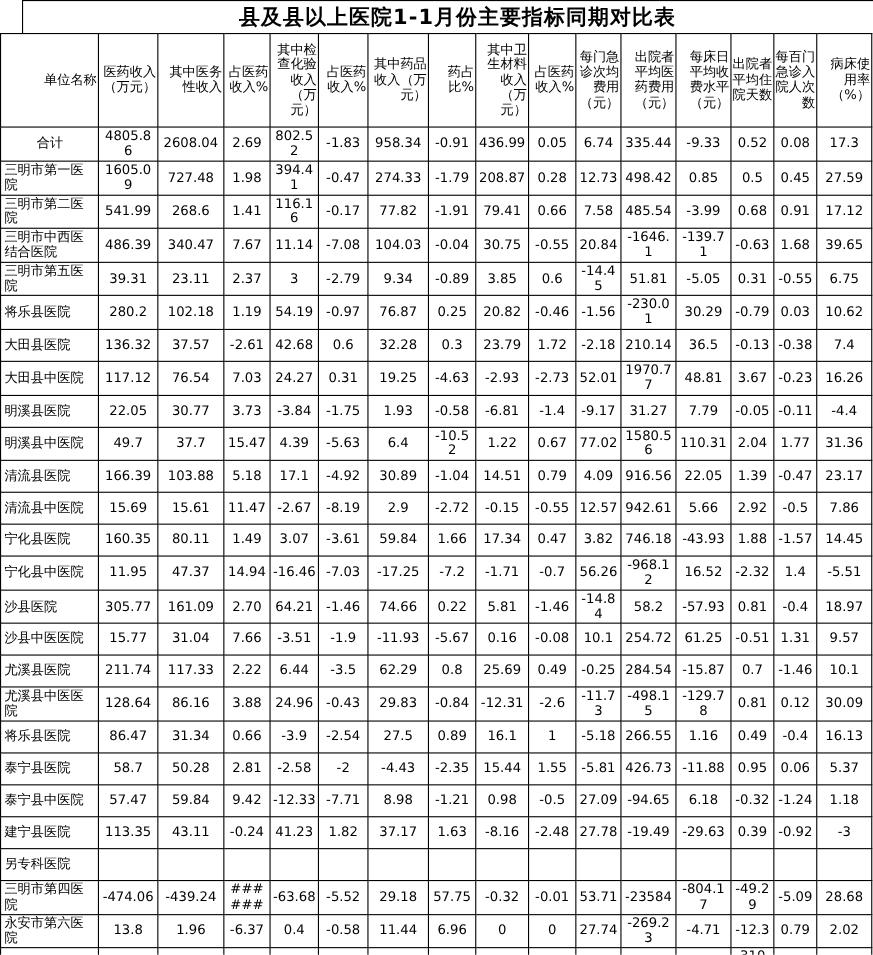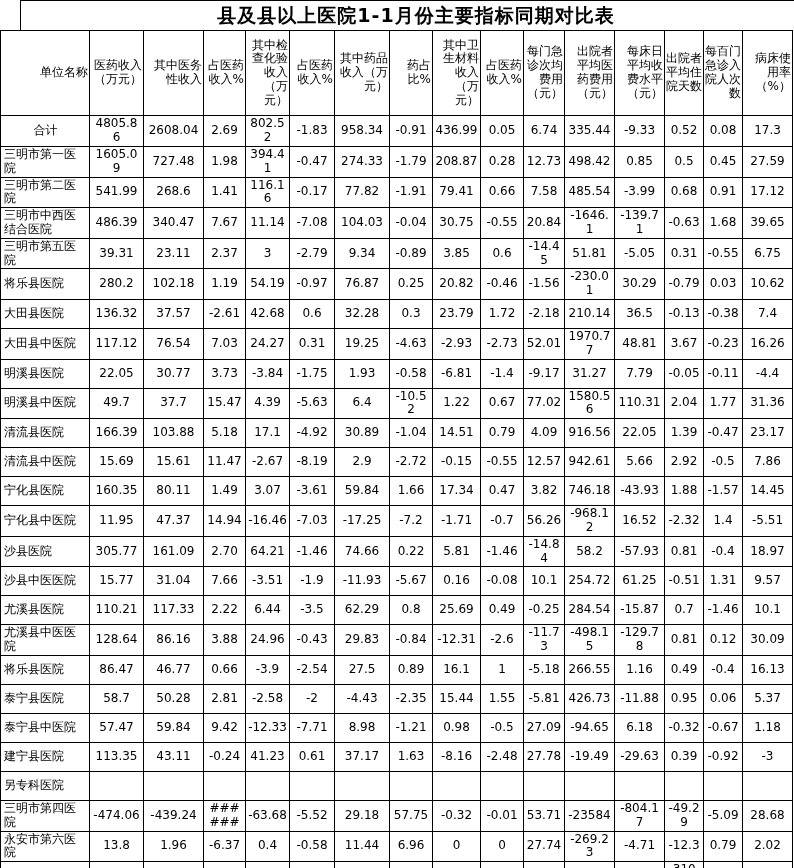--- a/index.html
+++ b/index.html
@@ -369,21 +369,21 @@
           <td>-0.08</td>
           <td>10.1</td>
           <td>254.72</td>
           <td>61.25</td>
           <td>-0.51</td>
           <td>1.31</td>
           <td>9.57</td>
         </tr>
         <tr class="hospital">
           <td class="name">尤溪县医院</td>
-          <td>110.21</td>
+          <td>211.74</td>
           <td>117.33</td>
           <td>2.22</td>
           <td>6.44</td>
           <td>-3.5</td>
           <td>62.29</td>
           <td>0.8</td>
           <td>25.69</td>
           <td>0.49</td>
           <td>-0.25</td>
           <td>284.54</td>
@@ -406,21 +406,21 @@
           <td>-11.73</td>
           <td>-498.15</td>
           <td>-129.78</td>
           <td>0.81</td>
           <td>0.12</td>
           <td>30.09</td>
         </tr>
         <tr class="hospital">
           <td class="name">将乐县医院</td>
           <td>86.47</td>
-          <td>46.77</td>
+          <td>31.34</td>
           <td>0.66</td>
           <td>-3.9</td>
           <td>-2.54</td>
           <td>27.5</td>
           <td>0.89</td>
           <td>16.1</td>
           <td>1</td>
           <td>-5.18</td>
           <td>266.55</td>
           <td>1.16</td>
@@ -454,30 +454,30 @@
           <td>-12.33</td>
           <td>-7.71</td>
           <td>8.98</td>
           <td>-1.21</td>
           <td>0.98</td>
           <td>-0.5</td>
           <td>27.09</td>
           <td>-94.65</td>
           <td>6.18</td>
           <td>-0.32</td>
-          <td>-0.67</td>
+          <td>-1.24</td>
           <td>1.18</td>
         </tr>
         <tr class="hospital">
           <td class="name">建宁县医院</td>
           <td>113.35</td>
           <td>43.11</td>
           <td>-0.24</td>
           <td>41.23</td>
-          <td>0.61</td>
+          <td>1.82</td>
           <td>37.17</td>
           <td>1.63</td>
           <td>-8.16</td>
           <td>-2.48</td>
           <td>27.78</td>
           <td>-19.49</td>
           <td>-29.63</td>
           <td>0.39</td>
           <td>-0.92</td>
           <td>-3</td>

